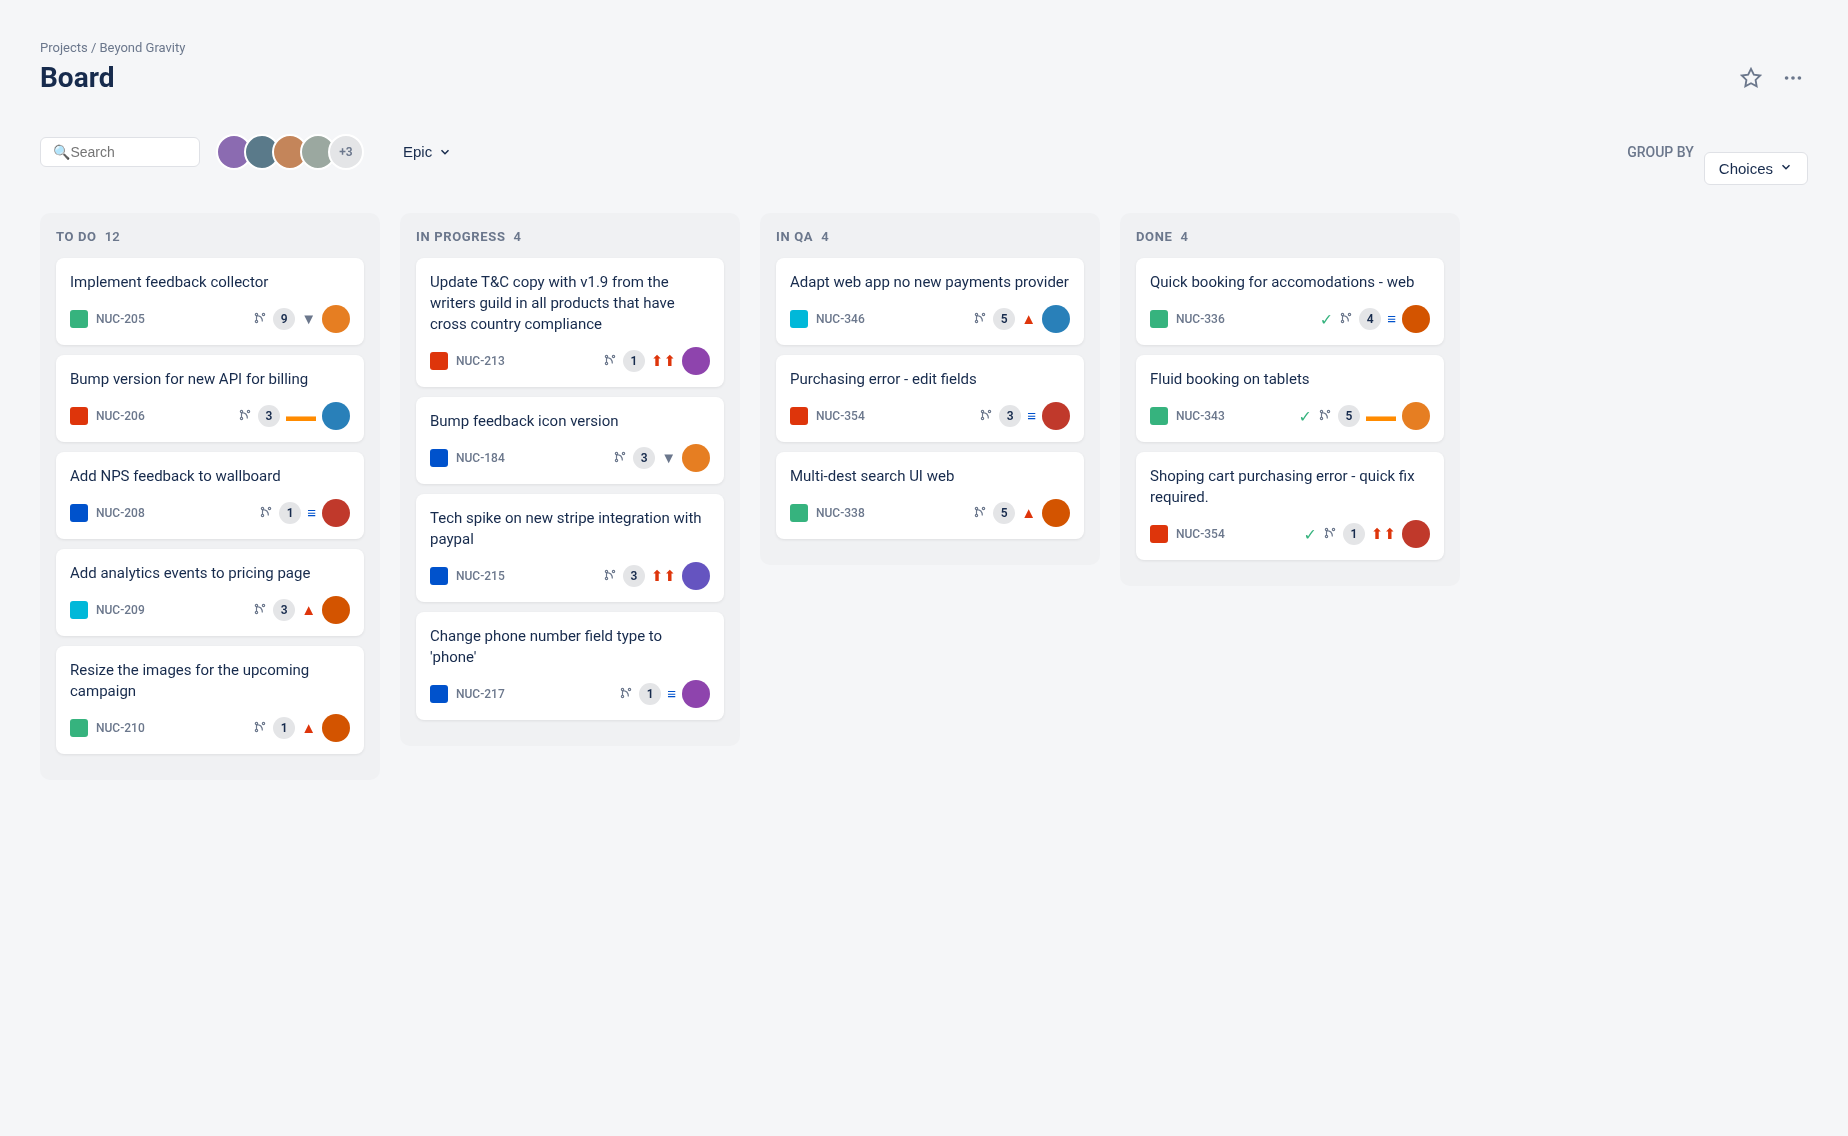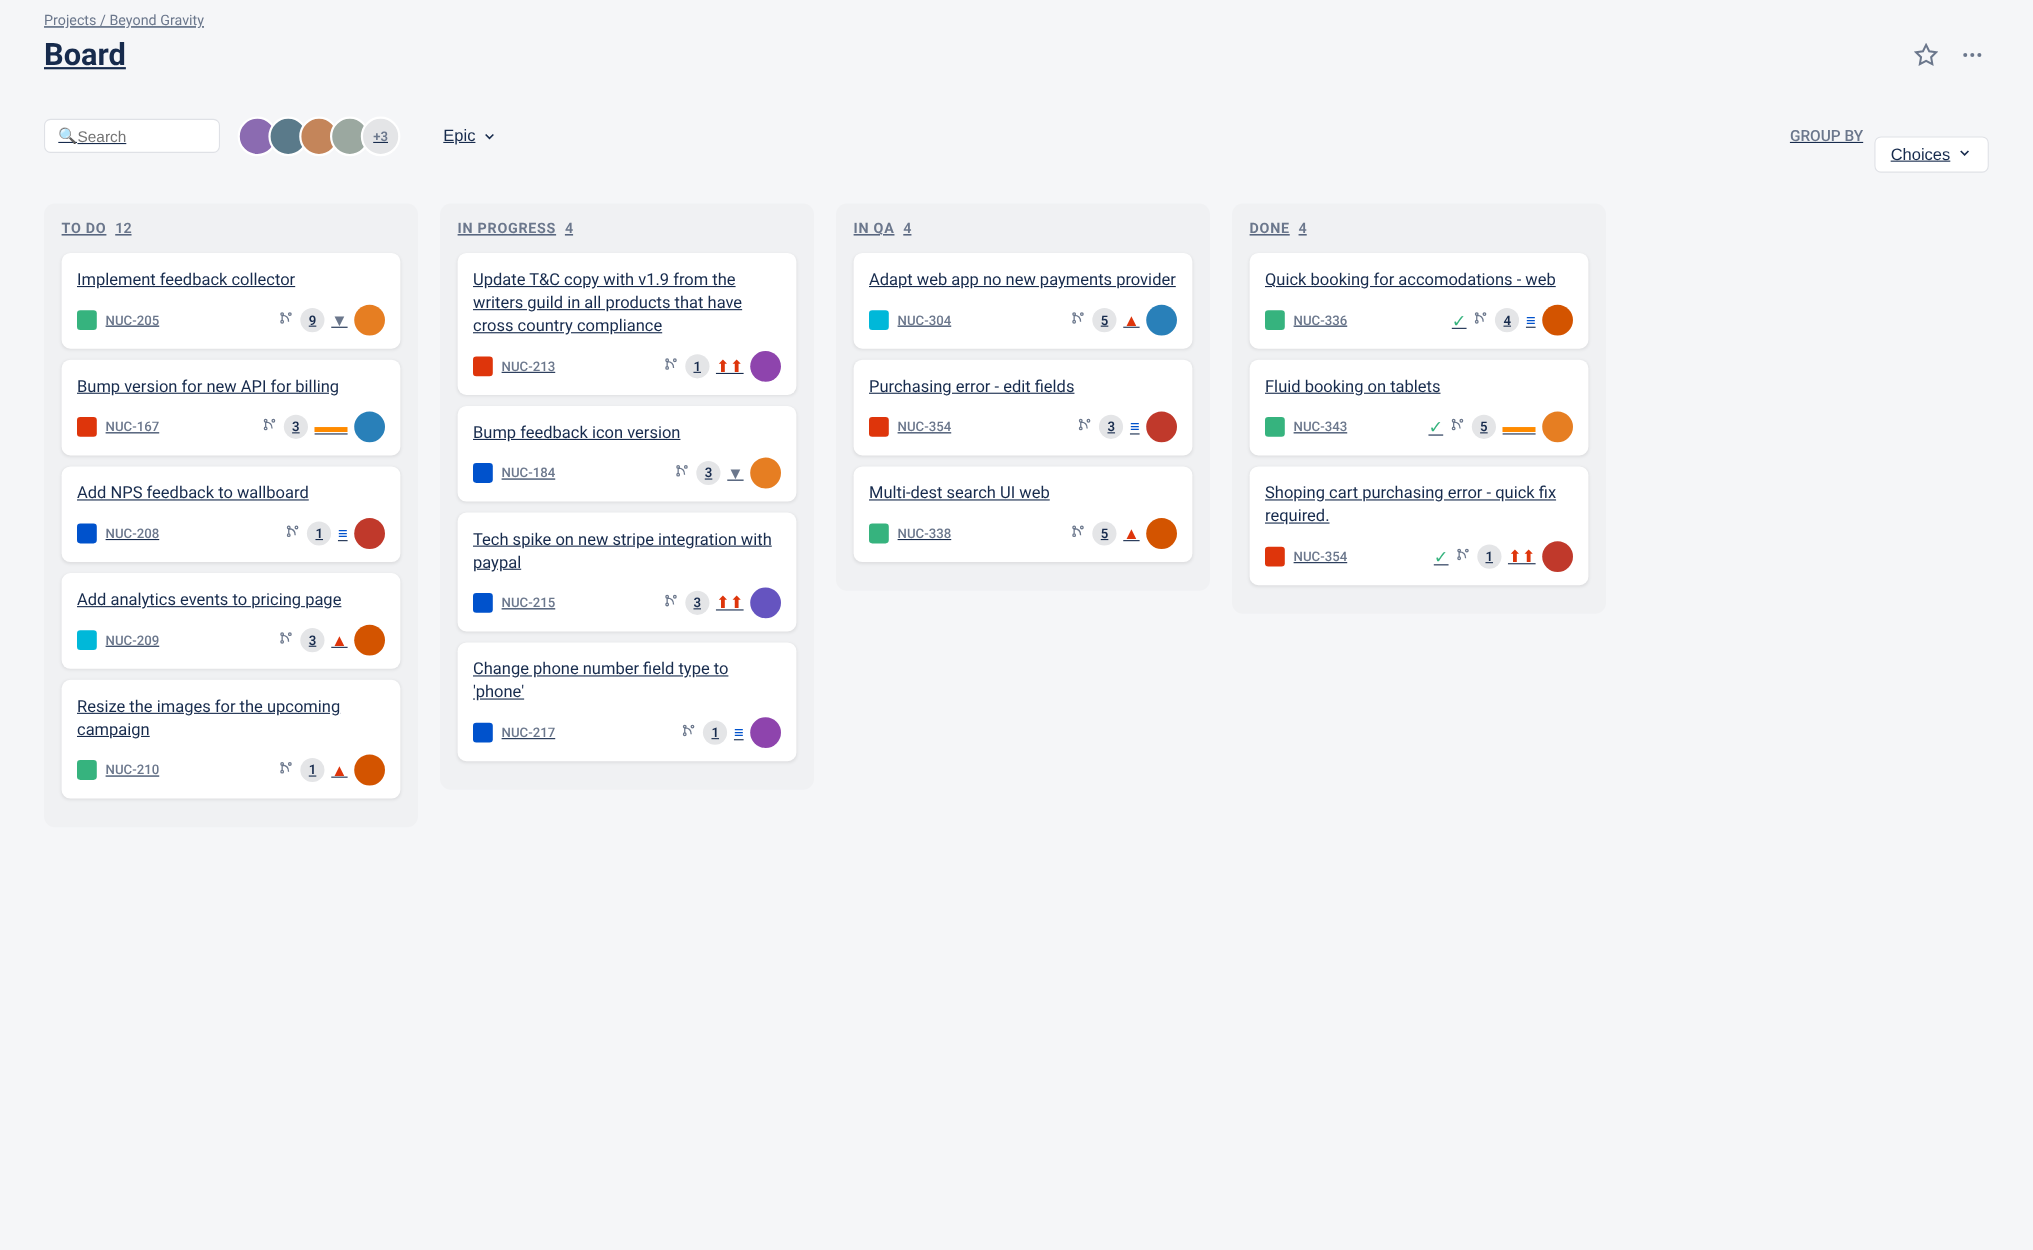--- a/index.html
+++ b/index.html
@@ -4,22 +4,21 @@
   <style>
     * { box-sizing: border-box; margin: 0; padding: 0; }
     body {
       font-family: -apple-system, BlinkMacSystemFont, 'Segoe UI', Roboto, sans-serif;
       background: #f5f6f8;
       color: #172b4d;
       min-height: 1136px;
       width: 1848px;
     }
     .page-wrapper {
-      padding: 12px 40px;
-      text-decoration: underline;
+      padding: 40px 40px;
     }
     .breadcrumb {
       font-size: 13px;
       color: #6b778c;
       margin-bottom: 6px;
     }
     .page-title-row {
       display: flex;
       align-items: center;
       justify-content: space-between;
@@ -333,21 +332,21 @@
               <span class="priority-icon" style="color: rgb(107, 119, 140);">▼</span>
               <div class="avatar-sm" style="background: rgb(230, 126, 34);"></div>
             </div>
           </div>
         </div>
         <div class="card">
           <div class="card-title">Bump version for new API for billing</div>
           <div class="card-footer">
             <div class="card-meta-left">
               <div class="ticket-icon red" style="background: rgb(222, 53, 11);"></div>
-              <span class="ticket-id">NUC-167</span>
+              <span class="ticket-id">NUC-206</span>
             </div>
             <div class="card-meta-right">
               <span class="meta-icon"><svg width="14" height="14" viewBox="0 0 24 24" fill="none" stroke="#6b778c" stroke-width="2">
                   <circle cx="6" cy="6" r="2"></circle>
                   <circle cx="6" cy="18" r="2"></circle>
                   <circle cx="18" cy="6" r="2"></circle>
                   <path d="M6 8v8M6 8c6 0 10 2 10 10"></path>
                 </svg></span>
               <span class="meta-count">3</span>
               <span class="priority-icon" style="color: rgb(255, 139, 0);">▬▬</span>
@@ -505,21 +504,21 @@
       <div class="column">
         <div class="column-header">
     <span class="column-title">IN QA</span>
     <span class="column-count">4</span>
   </div>
         <div class="card">
           <div class="card-title">Adapt web app no new payments provider</div>
           <div class="card-footer">
             <div class="card-meta-left">
               <div class="ticket-icon cyan" style="background: rgb(0, 184, 217);"></div>
-              <span class="ticket-id">NUC-304</span>
+              <span class="ticket-id">NUC-346</span>
             </div>
             <div class="card-meta-right">
               <span class="meta-icon"><svg width="14" height="14" viewBox="0 0 24 24" fill="none" stroke="#6b778c" stroke-width="2">
                   <circle cx="6" cy="6" r="2"></circle>
                   <circle cx="6" cy="18" r="2"></circle>
                   <circle cx="18" cy="6" r="2"></circle>
                   <path d="M6 8v8M6 8c6 0 10 2 10 10"></path>
                 </svg></span>
               <span class="meta-count">5</span>
               <span class="priority-icon" style="color: rgb(222, 53, 11);">▲</span>

